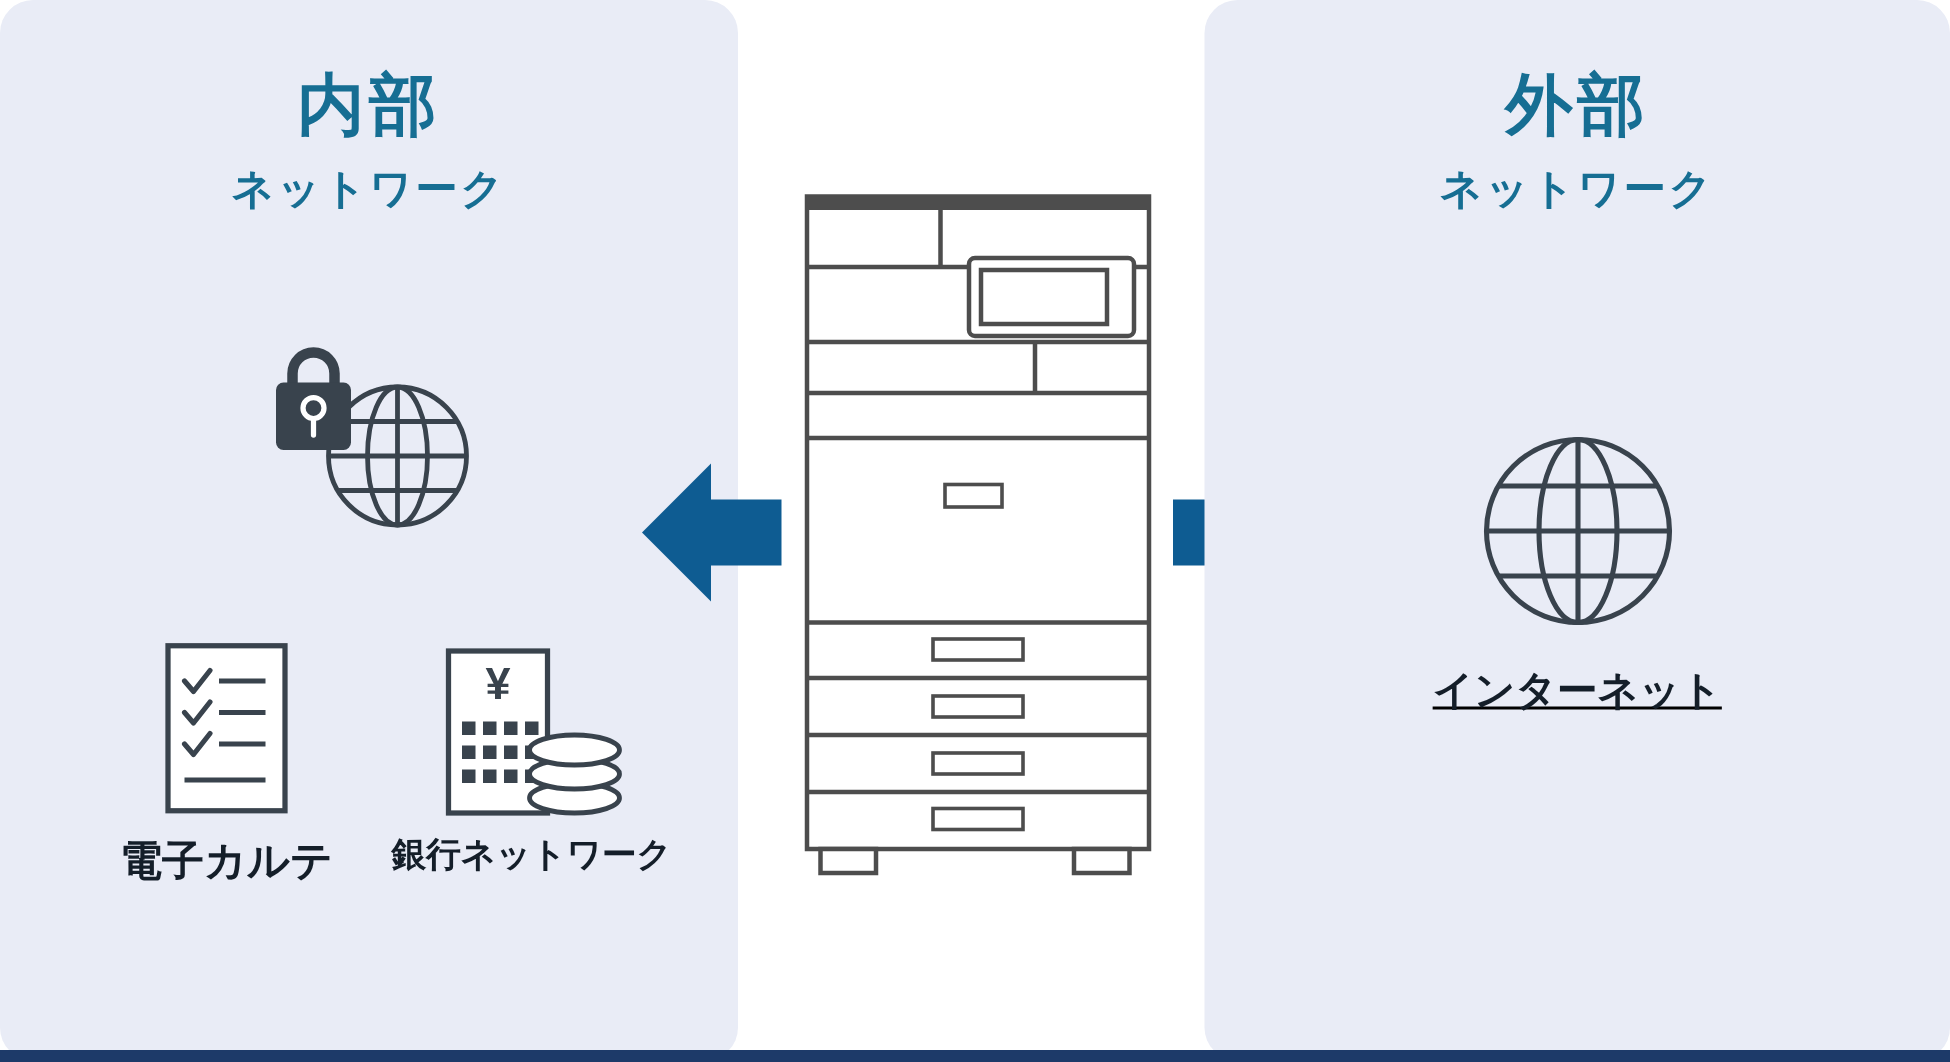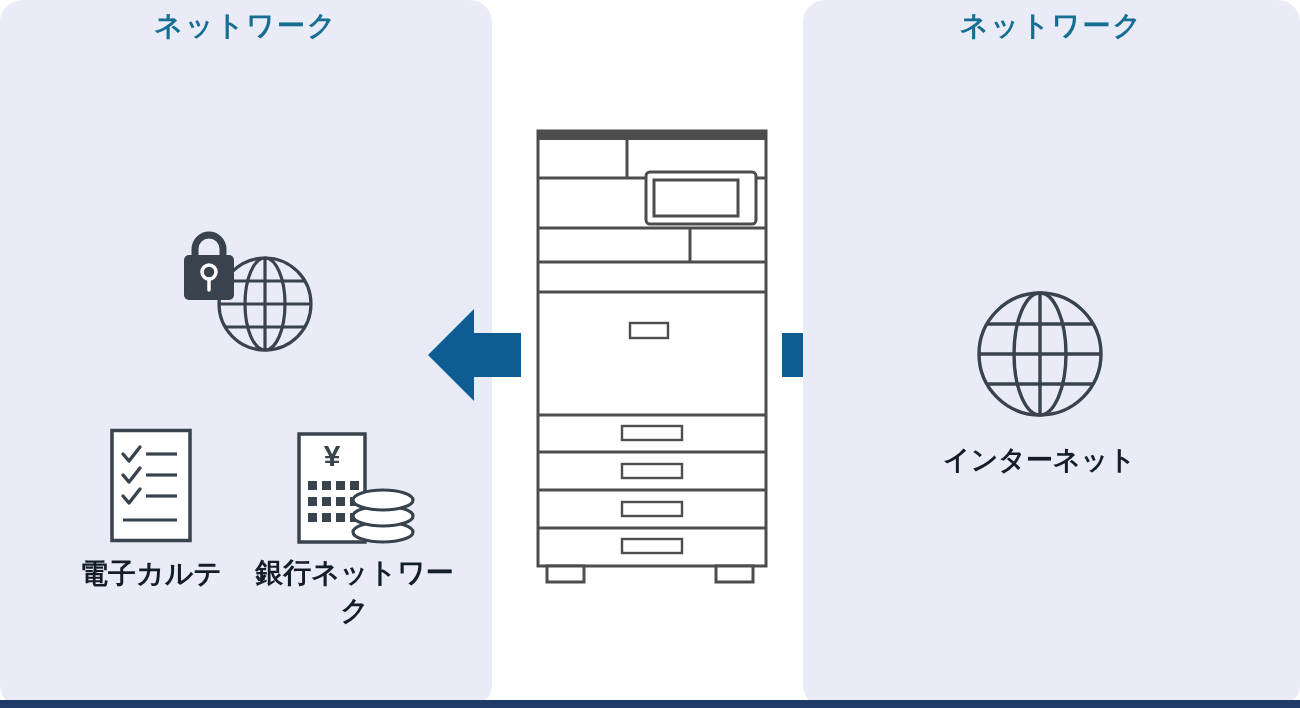--- a/index.html
+++ b/index.html
@@ -30,22 +30,22 @@
 
   .node { position:absolute; text-align:center; }
   .node svg { display:block; margin:0 auto; }
   .node-label { font-weight:700; color:var(--label-ink,#141e29); }
 
   .node-lgwan    { left:163px; top:224px; width:175px; }
   .node-lgwan    .node-label { margin-top:8px;  font-size:27px; letter-spacing:1px; }
   .node-medical  { left:70px;  top:428px; width:162px; }
   .node-medical  .node-label { margin-top:12px; font-size:28px; }
   .node-bank     { left:252px; top:426px; width:205px; }
-  .node-bank     .node-label { margin-top:8px;  font-size:28px; }
-  .node-internet { left:140px; top:284px; width:193px; }
+  .node-bank     .node-label { margin-top:8px;  font-size:23px; }
+  .node-internet { left:152px; top:284px; width:193px;text-decoration:underline; }
   .node-internet .node-label { margin-top:18px; font-size:27px; }
 
   .printer { position:absolute; left:530px; top:125px; width:245px; height:462px; }
 
   .arrow { position:absolute; top:307px; width:100px; height:96px; }
   .arrow-left  { left:424px; }
   .arrow-right { left:779px; }
   .arrow-shape { fill:var(--arrow-blue,#0e5c92); }
 
   .bottom-bar { position:absolute; left:0; bottom:0; width:1300px; height:8px;
@@ -68,20 +68,21 @@
   .p-thin { stroke:var(--printer-ink,#4d4d4d); stroke-width:2.4; fill:none; }
   .p-rect { fill:#ffffff; stroke:var(--printer-ink,#4d4d4d); stroke-width:3; }
   .p-dark { fill:var(--printer-ink,#4d4d4d); }
 </style>
 </head>
 <body>
 
 <div class="stage">
 
   <section class="panel panel-left">
+    <h1 class="panel-title">内部</h1>
     <div class="panel-subtitle">ネットワーク</div>
 
     <figure class="node node-lgwan">
       <svg width="175" height="128" viewBox="0 0 175 128" aria-hidden="true">
         <circle class="g-line" cx="102" cy="80" r="46"></circle>
         <ellipse class="g-line" cx="102" cy="80" rx="20" ry="46"></ellipse>
         <line class="g-line" x1="102" y1="34" x2="102" y2="126"></line>
         <line class="g-line" x1="56" y1="80" x2="148" y2="80"></line>
         <line class="g-line" x1="62" y1="57" x2="142" y2="57"></line>
         <line class="g-line" x1="62" y1="103" x2="142" y2="103"></line>
@@ -155,20 +156,21 @@
   </svg>
 
   <svg class="arrow arrow-left" viewBox="0 0 100 96" aria-hidden="true">
     <polygon class="arrow-shape" points="4,48 50,2 50,26 97,26 97,70 50,70 50,94"></polygon>
   </svg>
   <svg class="arrow arrow-right" viewBox="0 0 100 96" aria-hidden="true">
     <polygon class="arrow-shape" points="96,48 50,2 50,26 3,26 3,70 50,70 50,94"></polygon>
   </svg>
 
   <section class="panel panel-right">
+    <h1 class="panel-title">外部</h1>
     <div class="panel-subtitle">ネットワーク</div>
 
     <figure class="node node-internet">
       <svg width="140" height="140" viewBox="0 0 140 140" aria-hidden="true">
         <circle class="g-line" cx="70" cy="70" r="61" style="stroke-width:3.4"></circle>
         <ellipse class="g-line" cx="70" cy="70" rx="26" ry="61" style="stroke-width:3.4"></ellipse>
         <line class="g-line" x1="70" y1="9" x2="70" y2="131" style="stroke-width:3.4"></line>
         <line class="g-line" x1="9" y1="70" x2="131" y2="70" style="stroke-width:3.4"></line>
         <line class="g-line" x1="17" y1="40" x2="123" y2="40" style="stroke-width:3.4"></line>
         <line class="g-line" x1="17" y1="100" x2="123" y2="100" style="stroke-width:3.4"></line>

